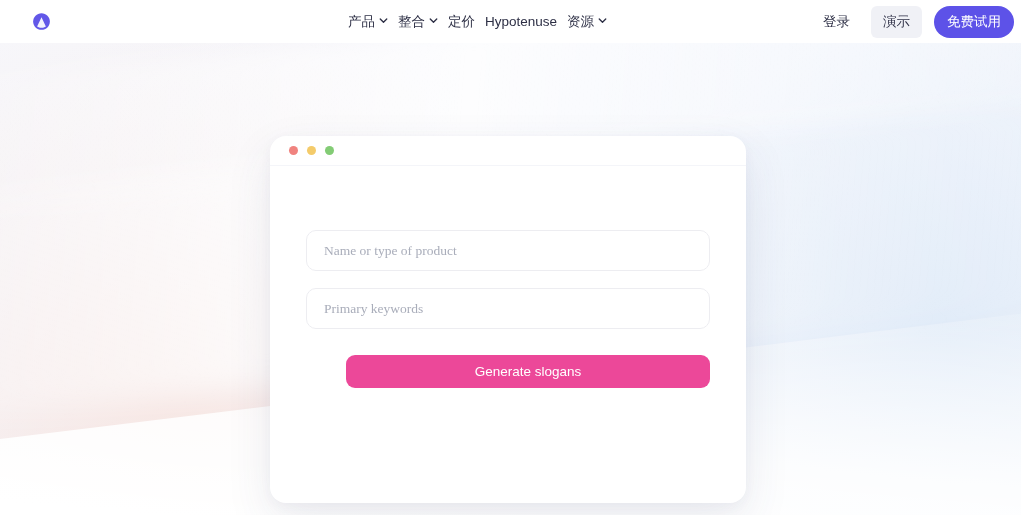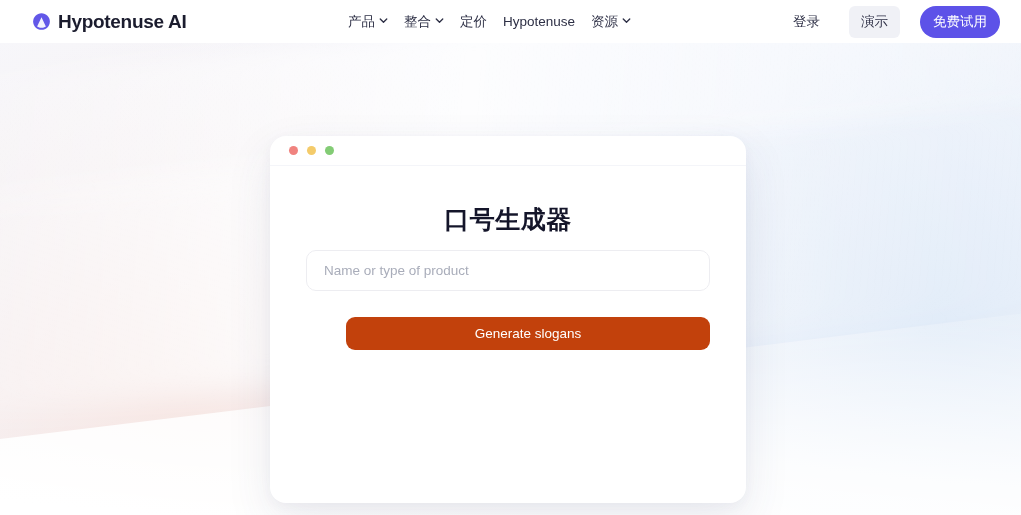--- a/index.html
+++ b/index.html
@@ -99,21 +99,21 @@
     white-space: nowrap;
   }
 
   .nav {
     position: absolute;
     left: 348px;
     top: 0;
     height: 43px;
     display: flex;
     align-items: center;
-    gap: 16px;
+    gap: 10px;
   }
   .nav-item {
     display: flex;
     align-items: center;
     gap: 4px;
     font-size: 13.5px;
     color: #2d2f45;
     cursor: pointer;
     white-space: nowrap;
   }
@@ -122,26 +122,26 @@
     display: inline-block;
     width: 9px;
     height: 9px;
     position: relative;
     top: -1px;
   }
   .chev svg { display: block; }
 
   .actions {
     position: absolute;
-    right: 21px;
+    right: 7px;
     top: 0;
     height: 43px;
     display: flex;
     align-items: center;
-    gap: 20px;
+    gap: 12px;
   }
   .btn-login {
     font-size: 13.5px;
     color: #2d2f45;
     padding: 6px 9px;
     background: transparent;
     border: none;
     cursor: pointer;
     font-family: inherit;
     white-space: nowrap;
@@ -217,24 +217,25 @@
   }
   .card-subtitle {
     margin: 9px 0 0 0;
     text-align: center;
     font-size: 13.5px;
     color: #7d8196;
     line-height: 1.3;
   }
 
   .form {
-    margin-top: 16px;
+    margin-top: 26px;
     display: flex;
     flex-direction: column;
     gap: 17px;
+    font-family: Liberation Serif, serif;
   }
   .field {
     width: 100%;
     height: 41px;
     box-sizing: border-box;
     border: 1px solid #ededf1;
     border-radius: 10px;
     background: #ffffff;
     padding: 0 17px;
     font-size: 13.5px;
@@ -249,21 +250,21 @@
   .submit-wrap {
     margin-top: 26px;
     display: flex;
     justify-content: center;
   }
   .btn-generate {
     width: 369px;
     height: 33px;
     border: none;
     border-radius: 9px;
-    background: #c2410c;
+    background: #ec4899;
     color: #ffffff;
     font-size: 13.5px;
     font-family: inherit;
     cursor: pointer;
     display: flex;
     align-items: center;
     justify-content: center;
     margin-left: 40px;
   }
 </style>
@@ -280,21 +281,20 @@
 
   <div class="header">
 
     <div class="brand">
       <span class="brand-mark">
         <svg class="brand-mark" viewBox="0 0 20 20" xmlns="http://www.w3.org/2000/svg" aria-hidden="true">
           <path d="M10 1.2 C14.9 1.2 18.8 5.1 18.8 10 C18.8 14.9 14.9 18.8 10 18.8 C5.1 18.8 1.2 14.9 1.2 10 C1.2 5.1 5.1 1.2 10 1.2 Z" fill="#6257e8"></path>
           <path d="M10 5.6 L14.6 15.3 C13.3 16.1 11.7 16.6 10 16.6 C8.3 16.6 6.7 16.1 5.4 15.3 Z" fill="#ffffff" opacity="0.92"></path>
         </svg>
       </span>
-      <span class="brand-name">Hypotenuse AI</span>
     </div>
 
     <nav class="nav">
 
       <div class="nav-item">
         <span class="nav-label">产品</span>
         <span class="chev">
           <svg width="9" height="9" viewBox="0 0 10 10" xmlns="http://www.w3.org/2000/svg">
               <path d="M1.4 3.4 L5 7 L8.6 3.4" fill="none" stroke="#2d2f45" stroke-width="1.5" stroke-linecap="round" stroke-linejoin="round"></path>
             </svg>
@@ -339,24 +339,24 @@
 
   <div class="card">
 
     <div class="card-titlebar">
       <span class="dot dot-red"></span>
       <span class="dot dot-yellow"></span>
       <span class="dot dot-green"></span>
     </div>
 
     <div class="card-body">
-      <h1 class="card-title">口号生成器</h1>
 
       <div class="form">
         <input class="field" type="text" placeholder="Name or type of product" style="">
+        <input class="field" type="text" placeholder="Primary keywords" style="">
       </div>
 
       <div class="submit-wrap">
         <button class="btn-generate">Generate slogans</button>
       </div>
     </div>
 
   </div>
 
 </div>

